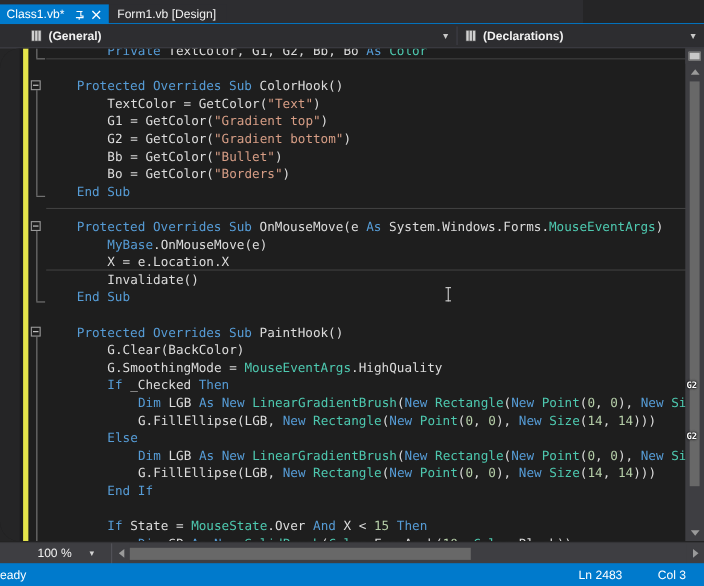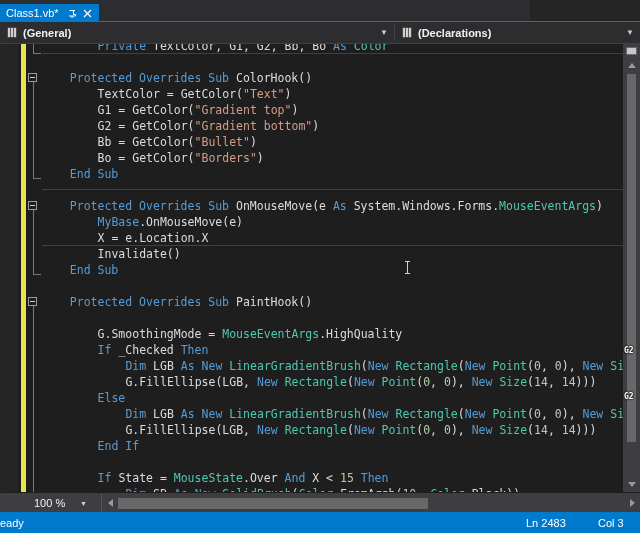--- a/index.html
+++ b/index.html
@@ -40,21 +40,21 @@
   .navbar{
     position:absolute;left:0;top:22px;width:640px;height:21px;
     background:#2d2d30;display:flex;align-items:center;
     border-bottom:1px solid #3f3f46;
   }
   .navcombo{
     height:19px;display:flex;align-items:center;
     font-size:11px;color:#f1f1f1;font-weight:bold;
     position:relative;
   }
-  .navcombo.left{width:394px;}
+  .navcombo.left{width:394px;margin-left:21px;}
   .navcombo.right{flex:1;}
   .navicon{
     width:13px;height:11px;margin:0 4px 0 6px;
     display:flex;align-items:center;justify-content:center;
   }
   .navicon i{
     display:block;width:2px;height:9px;background:#d0d0d0;margin-right:1px;
     box-shadow:0 0 0 0.5px #6a6a6a;
   }
   .navlabel{white-space:nowrap;}
@@ -196,20 +196,23 @@
         <svg width="11" height="11" viewBox="0 0 11 11">
           <path d="M2.5 2.5 L8 2.5 M6.5 2.5 L6.5 6.5 L8.5 6.5 L8.5 8 L2 8" stroke="#ffffff" stroke-width="1" fill="none"></path>
           <path d="M5 8 L5 10" stroke="#ffffff" stroke-width="1"></path>
         </svg>
       </span>
       <span class="close">
         <svg width="11" height="11" viewBox="0 0 11 11">
           <path d="M2 2 L9 9 M9 2 L2 9" stroke="#ffffff" stroke-width="1.2" fill="none"></path>
         </svg>
       </span>
+    </div>
+    <div class="tab inactive">
+      <span class="tname">Form1.vb [Design]</span>
     </div>
   </div>
   <div class="tabstrip-underline"></div>
 
   <div class="navbar">
     <div class="navcombo left">
       <span class="navicon">
           <i></i>
           <i></i>
           <i></i>
@@ -242,20 +245,21 @@
         <div class="codeline" style="top: 74px; left: 55.6px;"><span class="pln">G2 = GetColor(</span><span class="str">"Gradient bottom"</span><span class="pln">)</span></div>
         <div class="codeline" style="top: 90px; left: 55.6px;"><span class="pln">Bb = GetColor(</span><span class="str">"Bullet"</span><span class="pln">)</span></div>
         <div class="codeline" style="top: 106px; left: 55.6px;"><span class="pln">Bo = GetColor(</span><span class="str">"Borders"</span><span class="pln">)</span></div>
         <div class="codeline" style="top: 122px; left: 27.8px;"><span class="kw">End Sub</span></div>
         <div class="codeline" style="top: 154px; left: 27.8px;"><span class="kw">Protected Overrides Sub </span><span class="pln">OnMouseMove(e </span><span class="kw">As </span><span class="pln">System.Windows.Forms.</span><span class="typ">MouseEventArgs</span><span class="pln">)</span></div>
         <div class="codeline" style="top: 170px; left: 55.6px;"><span class="kw">MyBase</span><span class="pln">.OnMouseMove(e)</span></div>
         <div class="codeline" style="top: 186px; left: 55.6px;"><span class="pln">X = e.Location.X</span></div>
         <div class="codeline" style="top: 202px; left: 55.6px;"><span class="pln">Invalidate()</span></div>
         <div class="codeline" style="top: 218px; left: 27.8px;"><span class="kw">End Sub</span></div>
         <div class="codeline" style="top: 250px; left: 27.8px;"><span class="kw">Protected Overrides Sub </span><span class="pln">PaintHook()</span></div>
+        <div class="codeline" style="top: 266px; left: 55.6px;"><span class="pln">G.Clear(BackColor)</span></div>
         <div class="codeline" style="top: 282px; left: 55.6px;"><span class="pln">G.SmoothingMode = </span><span class="typ">MouseEventArgs</span><span class="pln">.HighQuality</span></div>
         <div class="codeline" style="top: 298px; left: 55.6px;"><span class="kw">If </span><span class="pln">_Checked </span><span class="kw">Then</span></div>
         <div class="codeline" style="top: 314px; left: 83.4px;"><span class="kw">Dim </span><span class="pln">LGB </span><span class="kw">As New </span><span class="typ">LinearGradientBrush</span><span class="pln">(</span><span class="kw">New </span><span class="typ">Rectangle</span><span class="pln">(</span><span class="kw">New </span><span class="typ">Point</span><span class="pln">(</span><span class="num">0</span><span class="pln">, </span><span class="num">0</span><span class="pln">), </span><span class="kw">New </span><span class="typ">Size</span><span class="pln">(</span></div>
         <div class="codeline" style="top: 330px; left: 83.4px;"><span class="pln">G.FillEllipse(LGB, </span><span class="kw">New </span><span class="typ">Rectangle</span><span class="pln">(</span><span class="kw">New </span><span class="typ">Point</span><span class="pln">(</span><span class="num">0</span><span class="pln">, </span><span class="num">0</span><span class="pln">), </span><span class="kw">New </span><span class="typ">Size</span><span class="pln">(</span><span class="num">14</span><span class="pln">, </span><span class="num">14</span><span class="pln">)))</span></div>
         <div class="codeline" style="top: 346px; left: 55.6px;"><span class="kw">Else</span></div>
         <div class="codeline" style="top: 362px; left: 83.4px;"><span class="kw">Dim </span><span class="pln">LGB </span><span class="kw">As New </span><span class="typ">LinearGradientBrush</span><span class="pln">(</span><span class="kw">New </span><span class="typ">Rectangle</span><span class="pln">(</span><span class="kw">New </span><span class="typ">Point</span><span class="pln">(</span><span class="num">0</span><span class="pln">, </span><span class="num">0</span><span class="pln">), </span><span class="kw">New </span><span class="typ">Size</span><span class="pln">(</span></div>
         <div class="codeline" style="top: 378px; left: 83.4px;"><span class="pln">G.FillEllipse(LGB, </span><span class="kw">New </span><span class="typ">Rectangle</span><span class="pln">(</span><span class="kw">New </span><span class="typ">Point</span><span class="pln">(</span><span class="num">0</span><span class="pln">, </span><span class="num">0</span><span class="pln">), </span><span class="kw">New </span><span class="typ">Size</span><span class="pln">(</span><span class="num">14</span><span class="pln">, </span><span class="num">14</span><span class="pln">)))</span></div>
         <div class="codeline" style="top: 394px; left: 55.6px;"><span class="kw">End If</span></div>
         <div class="codeline" style="top: 426px; left: 55.6px;"><span class="kw">If </span><span class="pln">State = </span><span class="typ">MouseState</span><span class="pln">.Over </span><span class="kw">And </span><span class="pln">X &lt; </span><span class="num">15 </span><span class="kw">Then</span></div>
         <div class="codeline" style="top: 442px; left: 83.4px;"><span class="kw">Dim </span><span class="pln">SB </span><span class="kw">As New </span><span class="typ">SolidBrush</span><span class="pln">(</span><span class="typ">Color</span><span class="pln">.FromArgb(</span><span class="num">10</span><span class="pln">, </span><span class="typ">Color</span><span class="pln">.Black))</span></div>

